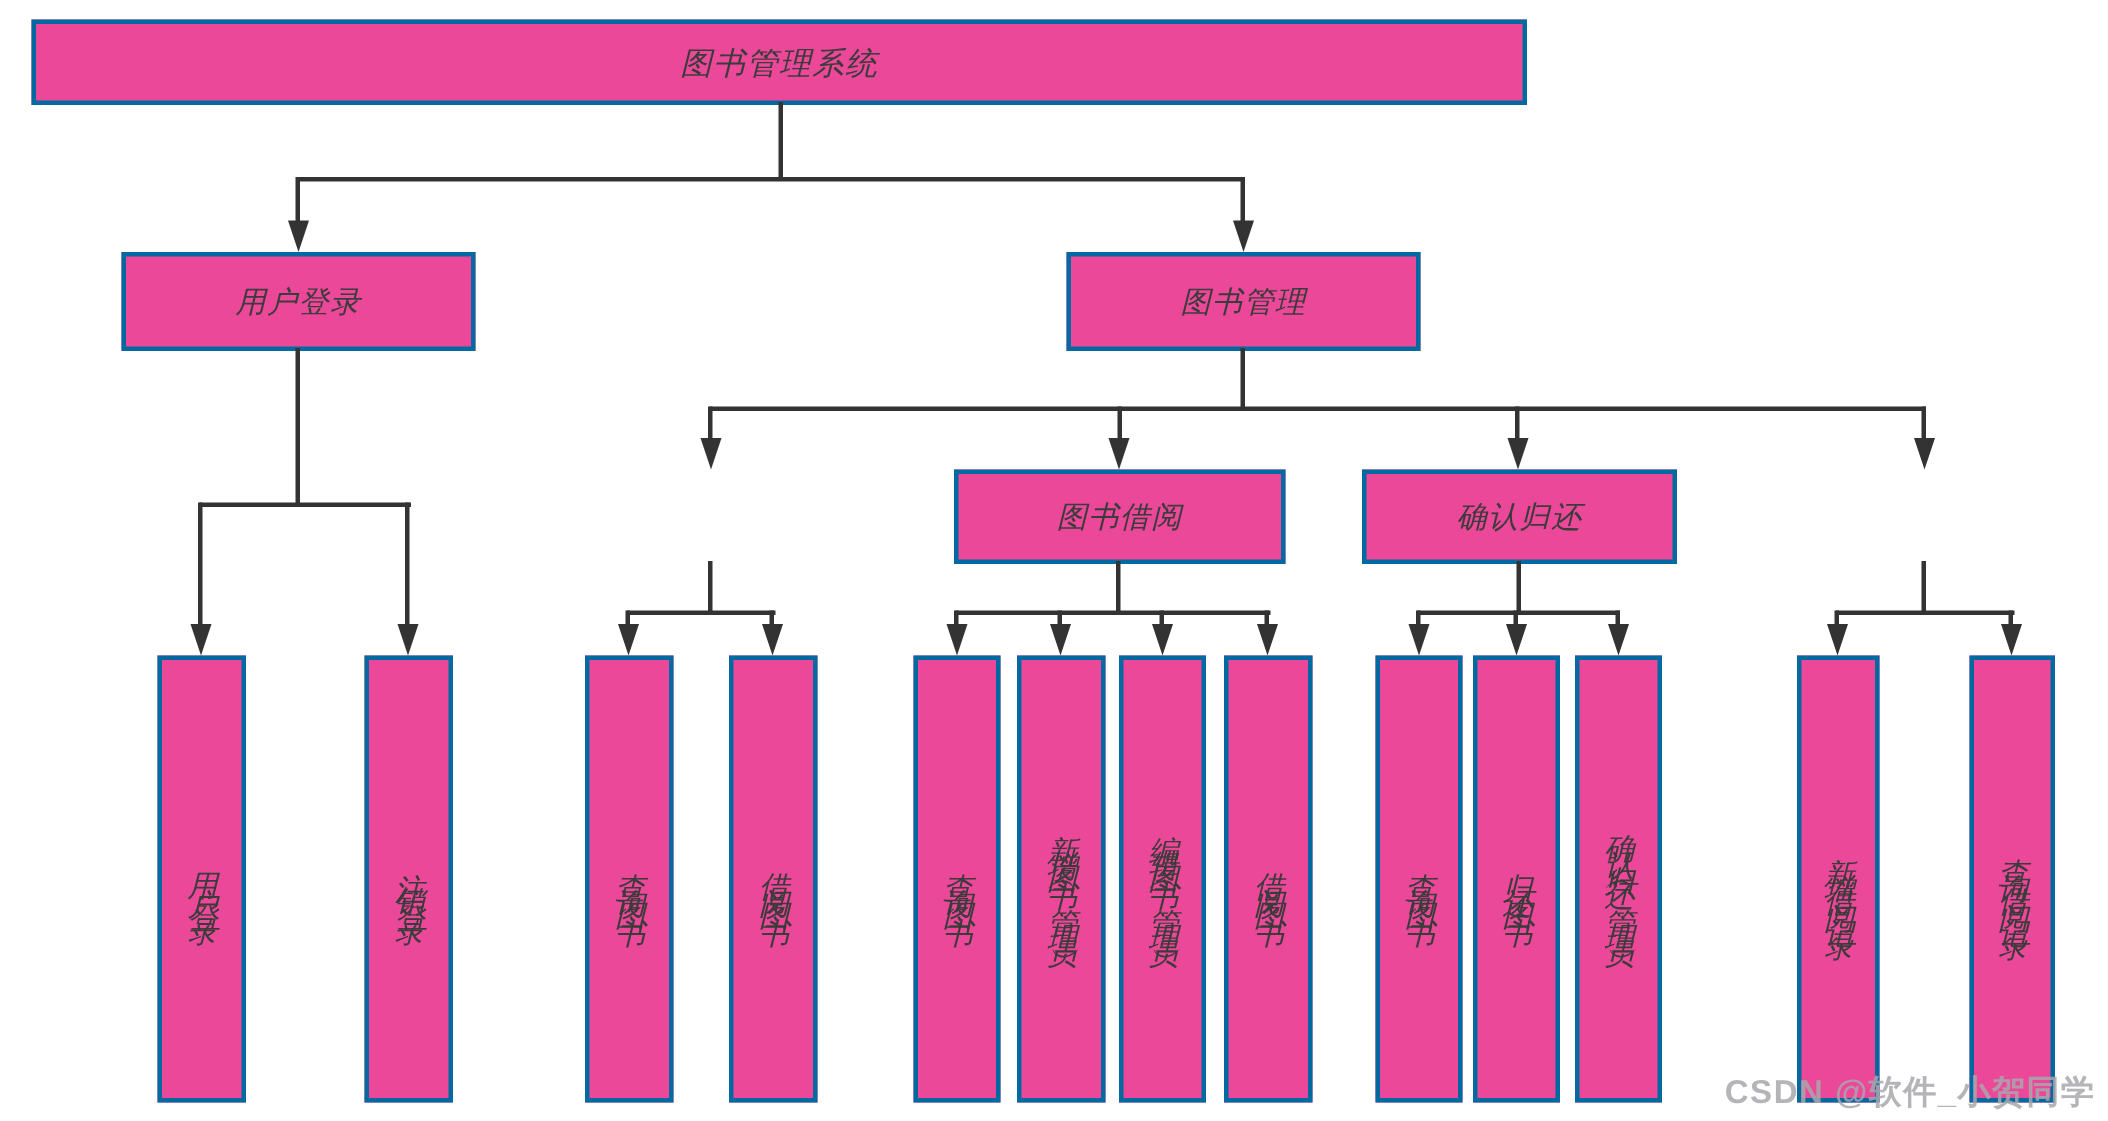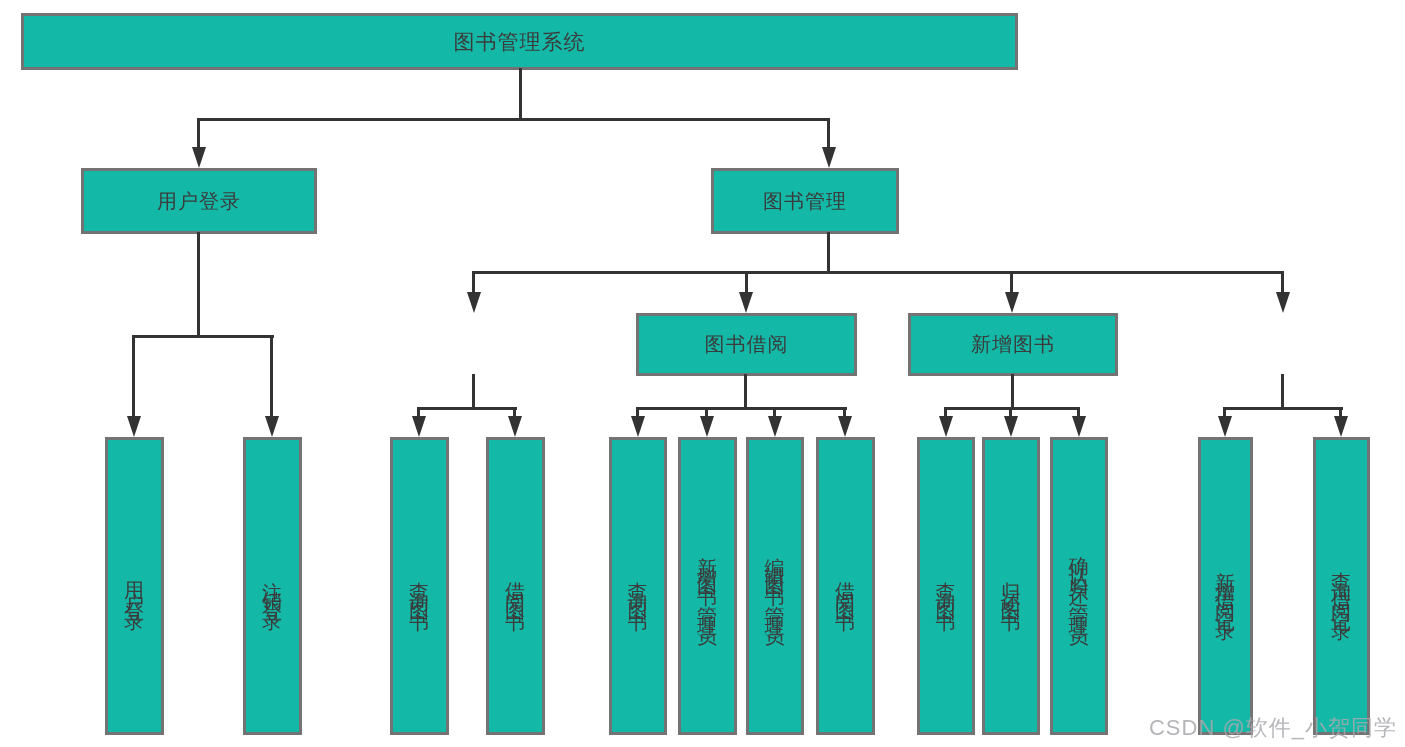--- a/index.html
+++ b/index.html
@@ -2,22 +2,22 @@
 <html><head>
 <meta charset="utf-8">
 <style>
   html,body{
     margin:0;padding:0;width:1405px;height:747px;background:#ffffff;overflow:hidden;
     font-family:"Liberation Sans","DejaVu Sans",sans-serif;
   }
   .stage{position:relative;width:1405px;height:747px;background:#ffffff;}
   
   .node{
-    position:absolute;box-sizing:border-box;border:3px solid #737373;background:#14b8a6;
-    display:flex;align-items:center;justify-content:center;color:#3b3b3b;
+    position:absolute;box-sizing:border-box;border:3px solid #0369a1;background:#ec4899;
+    display:flex;align-items:center;justify-content:center;color:#3b3b3b;font-style:italic;
   }
   .h-node{font-size:20px;letter-spacing:1px;}
   .root-node{font-size:21px;}
   .v-node{top:437px;height:298px;}
   .v-node .vtext{
     writing-mode:vertical-rl;text-orientation:mixed;
     font-size:20px;letter-spacing:10px;color:#3b3b3b;line-height:1;
     white-space:nowrap;
   }
   
@@ -25,34 +25,35 @@
   .hl{position:absolute;height:3px;background:#333333;}
   .ah{
     position:absolute;width:0;height:0;
     border-left:7px solid transparent;border-right:7px solid transparent;
     border-top:21px solid #333333;
   }
   .watermark{
     position:absolute;right:8px;bottom:4px;
     font-size:22px;color:#a8a8ad;opacity:.85;letter-spacing:1px;
     z-index:5;
+    font-weight:bold;
   }
 </style>
 </head>
 <body>
 
 <div class="stage">
 
   <div class="node h-node root-node" style="left:21px;top:13px;width:997px;height:57px;">图书管理系统</div>
 
   <div class="node h-node" style="left:81px;top:168px;width:236px;height:66px;">用户登录</div>
-  <div class="node h-node" style="left:711px;top:168px;width:188px;height:66px;">图书管理</div>
+  <div class="node h-node" style="left:711px;top:168px;width:236px;height:66px;">图书管理</div>
 
   <div class="node h-node" style="left:636px;top:313px;width:221px;height:63px;">图书借阅</div>
-  <div class="node h-node" style="left:908px;top:313px;width:210px;height:63px;">新增图书</div>
+  <div class="node h-node" style="left:908px;top:313px;width:210px;height:63px;">确认归还</div>
 
   <div class="node v-node" style="left:105px;width:59px;">
     <span class="vtext">用户登录</span>
     </div>
   <div class="node v-node" style="left:243px;width:59px;">
     <span class="vtext">注销登录</span>
     </div>
 
   <div class="node v-node" style="left:390px;width:59px;">
     <span class="vtext">查询图书</span>

